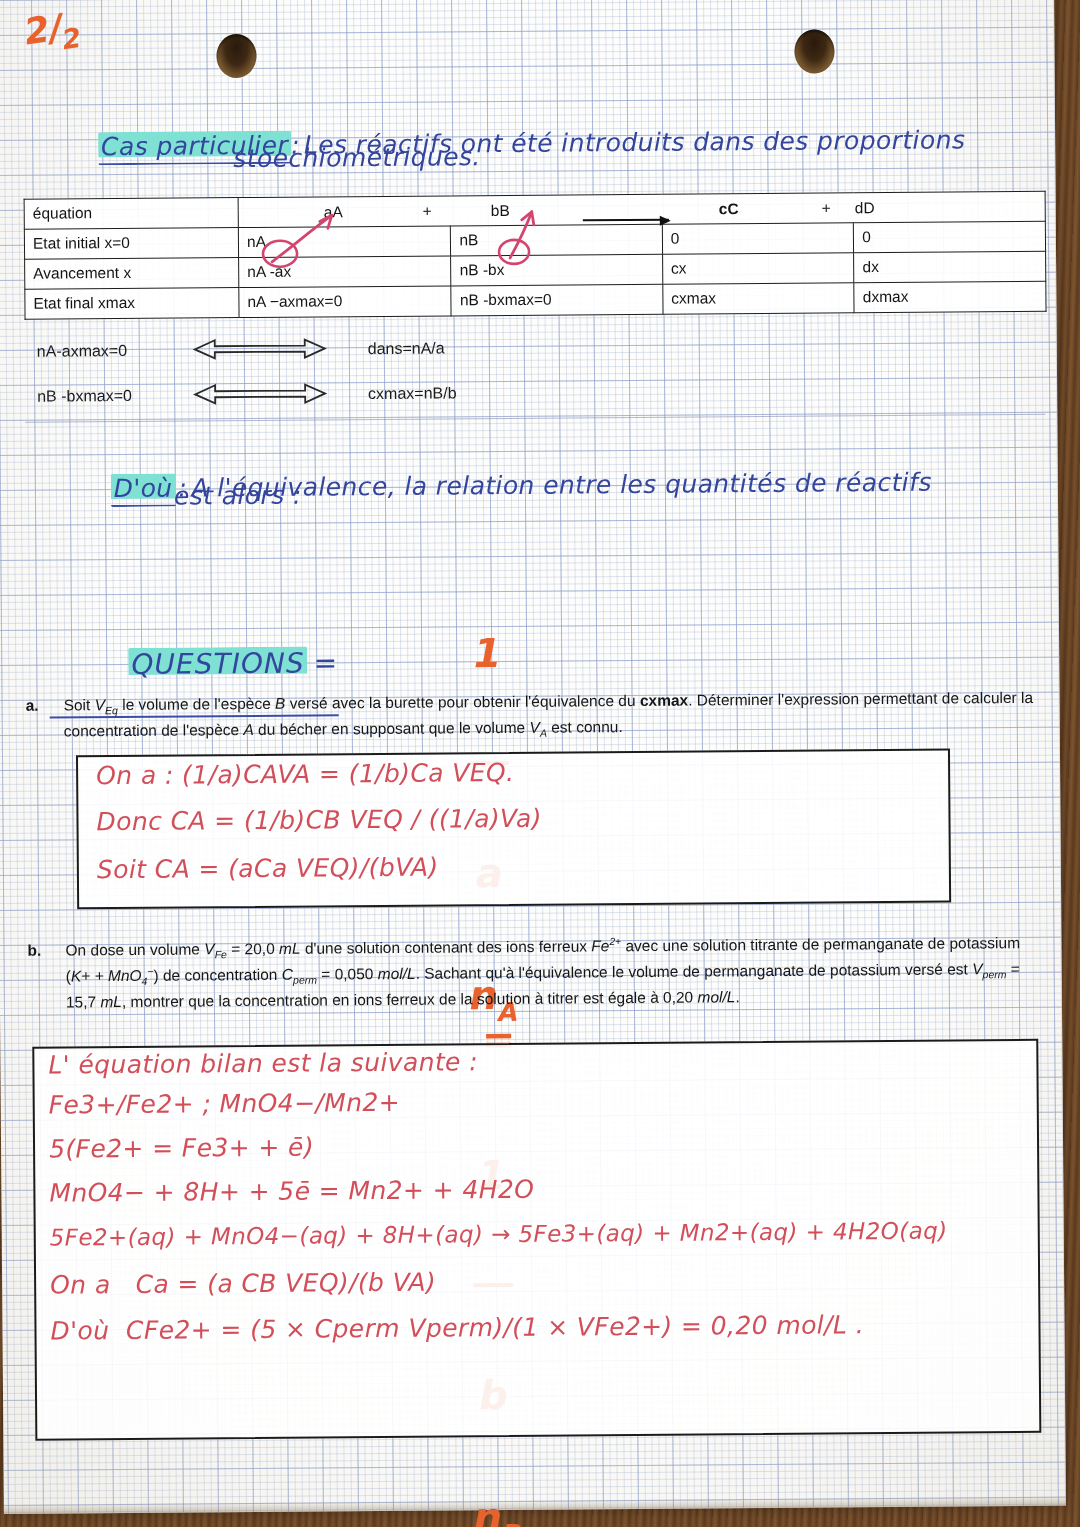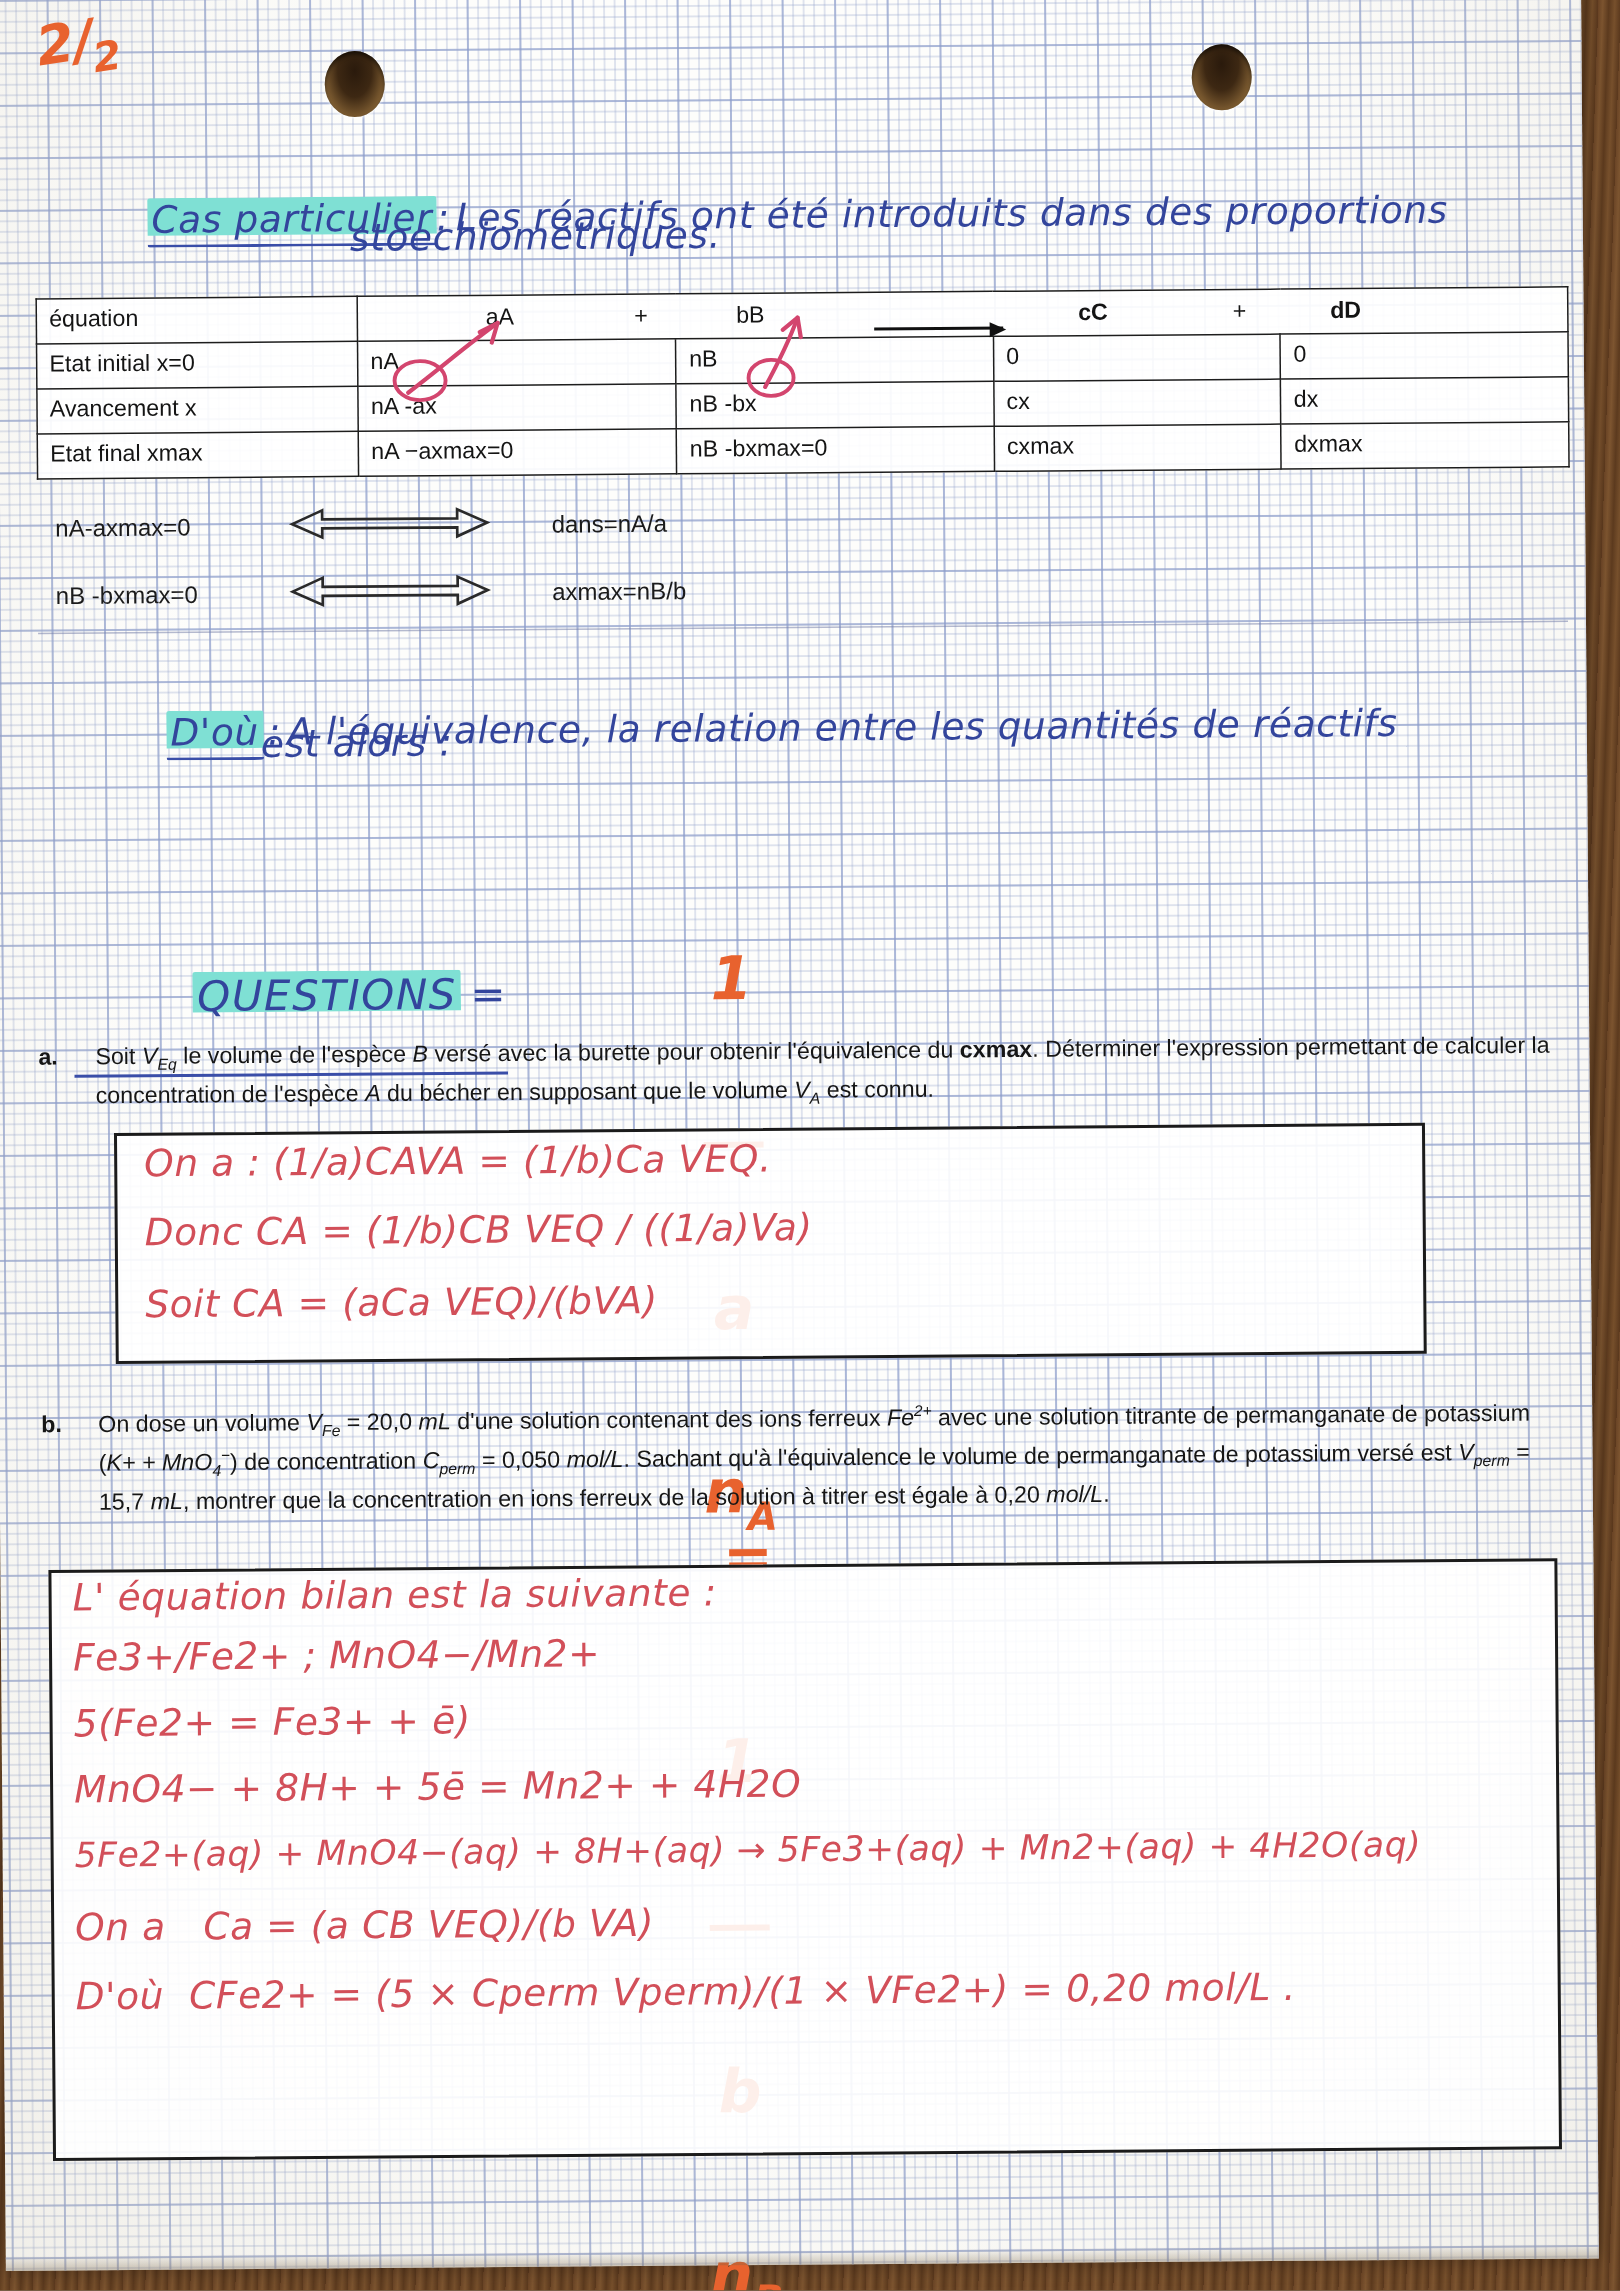--- a/index.html
+++ b/index.html
@@ -206,21 +206,21 @@
             <td colspan="4" style="padding:0">
               <div class="eqhead">
                 <span class="sp" style="left:85px; top:2px;">aA</span>
                 <span class="sp" style="left:184px; top:2px;">+</span>
                 <span class="sp" style="left:252px; top:2px;">bB</span>
                 <span class="sp" style="left:344px; top:13px;">
                   <span class="arrowline"></span>
                 </span>
                 <span class="sp" style="left:480px; top:2px;font-weight:bold;">cC</span>
                 <span class="sp" style="left:583px; top:2px;">+</span>
-                <span class="sp" style="left:648px; top:2px;font-weight:bold;">dD</span>
+                <span class="sp" style="left:616px; top:2px;">dD</span>
               </div>
             </td>
           </tr>
 
           <tr>
             <td class="c-label">Etat initial x=0</td>
             <td class="c-a">nA</td>
             <td class="c-b">nB</td>
             <td class="c-c">0</td>
             <td class="c-c">0</td>
@@ -262,21 +262,21 @@
         <span style="display:inline-block; margin-left:34px;">dans=nA/a</span>
       </div>
 
       <div class="abs eqline" style="left:42px; top:390px; width:560px;">
         <span style="display:inline-block; width:150px;">nB -bxmax=0</span>
         <span class="dblarrow">
           <svg width="138" height="24" viewBox="0 0 138 24">
             <path d="M24,3 L4,12 L24,21 L24,15 L114,15 L114,21 L134,12 L114,3 L114,9 L24,9 Z" fill="none" stroke="#2a2a2a" stroke-width="1.8"></path>
           </svg>
         </span>
-        <span style="display:inline-block; margin-left:34px;">axmax=nB/b</span>
+        <span style="display:inline-block; margin-left:34px;">cxmax=nB/b</span>
       </div>
 
       <div class="abs" style="left:30px; top:428px; width:1020px; height:1px; background:rgba(120,130,170,.55);"></div>
 
       <div class="abs hand blue" style="left:48px; top:452px; font-size:25px;">
         <span class="hl-teal ul-blue">D'où</span><span style="margin-left:3px">:</span><span style="margin-left:4px">A l'équivalence, la relation entre les quantités de réactifs</span>
       </div>
       <div class="abs hand blue" style="left:178px; top:489px; font-size:25px;">est alors :</div>
 
       <div class="abs hand orange" style="left:355px; top:512px; font-size:40px; font-weight:700;">

